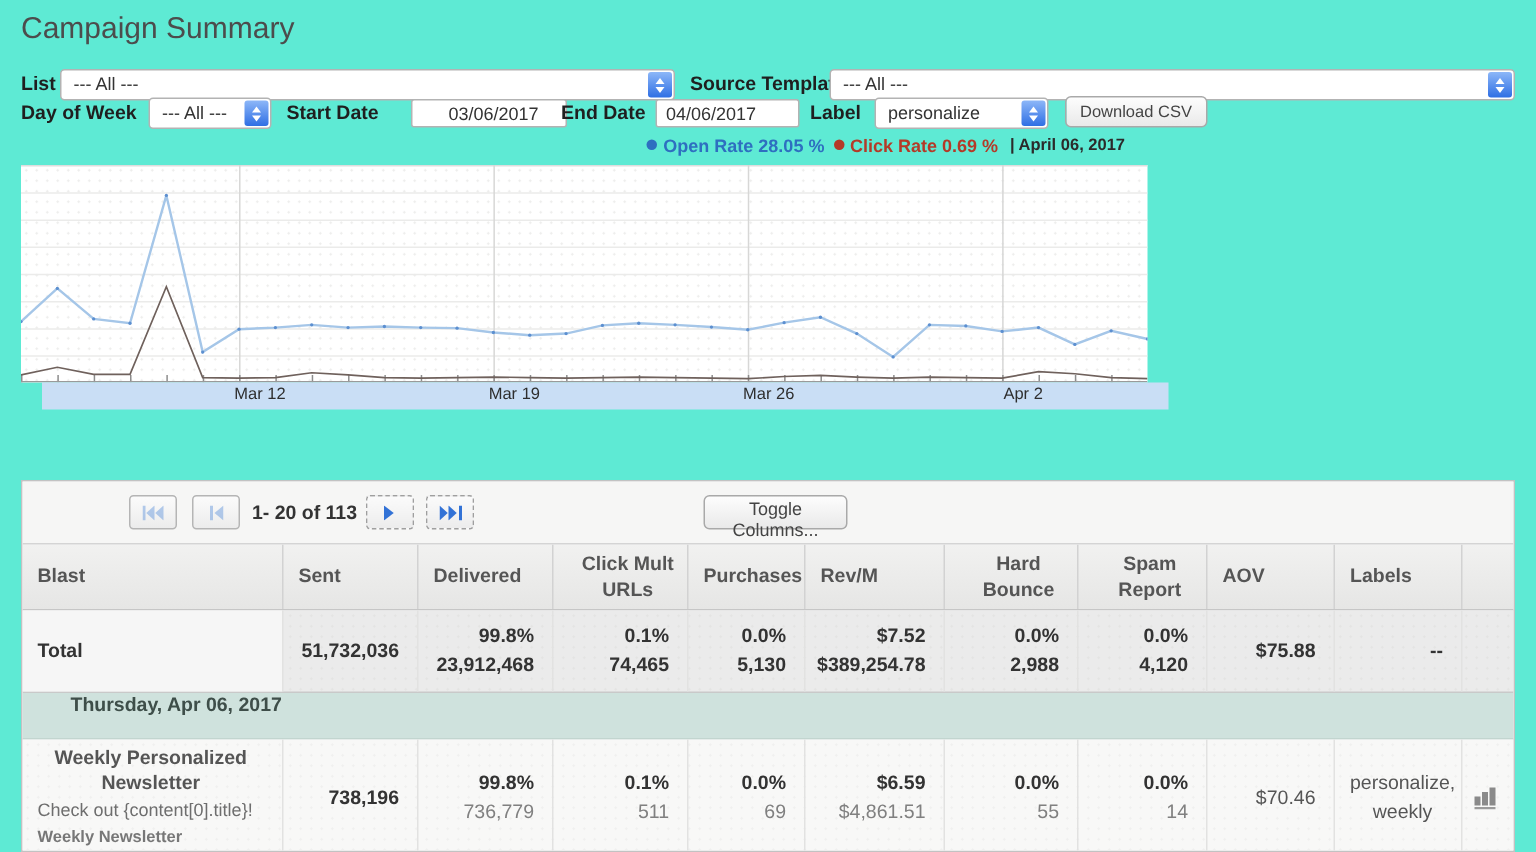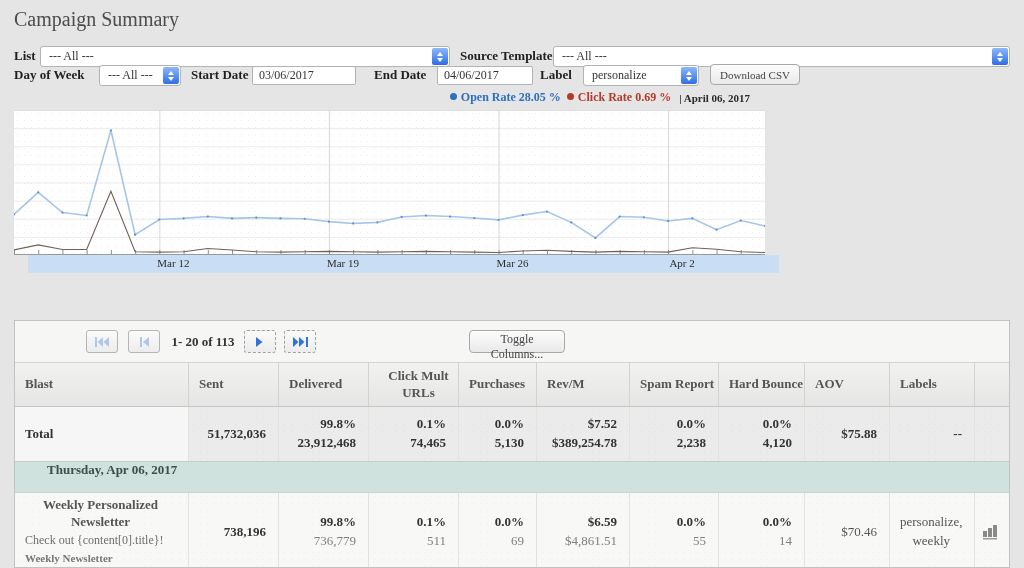--- a/index.html
+++ b/index.html
@@ -1,17 +1,17 @@
 <!DOCTYPE html>
 <html><head>
 <meta charset="utf-8">
 <style>
   html,body{margin:0;padding:0;}
-  #app{position:relative;width:1024px;height:568px;background:#e5e5e5;overflow:hidden;
-       font-family:Liberation Serif, serif;color:#333;}
+  #app{position:relative;width:1024px;height:568px;background:#5eead4;overflow:hidden;
+       font-family:Liberation Sans, sans-serif;color:#333;}
   .abs{position:absolute;}
   
   .page-title{left:14px;top:8px;font-size:20px;color:#4c4c4c;font-weight:normal;}
   .flabel{font-size:13px;font-weight:bold;color:#1f1f1f;line-height:20px;white-space:nowrap;}
   .sel{height:19px;background:#fff;border:1px solid #b3b3b3;border-radius:3px;font-size:12px;color:#333;cursor:default;}
   .sel .txt{position:absolute;left:8px;top:0;line-height:19px;white-space:nowrap;}
   .stepper{position:absolute;right:1px;top:1px;bottom:1px;width:16px;border-radius:2px;
            background:linear-gradient(#8db7f8,#2f6fe4);display:flex;flex-direction:column;
            align-items:center;justify-content:center;gap:2px;}
   .tri-up{width:0;height:0;border-left:3px solid transparent;border-right:3px solid transparent;border-bottom:4px solid #fff;}
@@ -92,21 +92,21 @@
 
   <span class="abs flabel" style="left:14px;top:65px;">Day of Week</span>
   <div class="abs sel" style="left:99px;top:65px;width:80px;">
     <span class="txt">--- All ---</span>
     <span class="stepper">
         <span class="tri-up"></span>
         <span class="tri-down"></span>
       </span>
   </div>
   <span class="abs flabel" style="left:191px;top:65px;">Start Date</span>
-  <input class="abs inp" style="left: 252px; top: 66px; width: 96px;" value="03/06/2017">
+  <input class="abs inp" style="left: 274px; top: 66px; width: 96px; text-align: center;" value="03/06/2017">
   <span class="abs flabel" style="left:374px;top:65px;">End Date</span>
   <input class="abs inp" style="left: 437px; top: 66px; width: 88px;" value="04/06/2017">
   <span class="abs flabel" style="left:540px;top:65px;">Label</span>
   <div class="abs sel" style="left:583px;top:65px;width:114px;">
     <span class="txt">personalize</span>
     <span class="stepper">
         <span class="tri-up"></span>
         <span class="tri-down"></span>
       </span>
   </div>
@@ -246,22 +246,22 @@
       <button class="togglebtn">Toggle Columns...</button>
     </div>
 
     <div class="grid thead">
       <div class="th">Blast</div>
       <div class="th">Sent</div>
       <div class="th">Delivered</div>
       <div class="th">Click Mult URLs</div>
       <div class="th">Purchases</div>
       <div class="th">Rev/M</div>
+      <div class="th">Hard Bounce</div>
       <div class="th">Spam Report</div>
-      <div class="th">Hard Bounce</div>
       <div class="th">AOV</div>
       <div class="th">Labels</div>
       <div class="th"></div>
     </div>
 
     <div class="grid trow totalrow">
       <div class="td blast">
           <span class="b">Total</span>
         </div>
       <div class="td">
@@ -278,21 +278,21 @@
       <div class="td">
           <span class="b">0.0%</span>
           <span class="s">5,130</span>
         </div>
       <div class="td">
           <span class="b">$7.52</span>
           <span class="s">$389,254.78</span>
         </div>
       <div class="td">
           <span class="b">0.0%</span>
-          <span class="s">2,238</span>
+          <span class="s">2,988</span>
         </div>
       <div class="td">
           <span class="b">0.0%</span>
           <span class="s">4,120</span>
         </div>
       <div class="td">
           <span class="b">$75.88</span>
         </div>
       <div class="td">
           <span class="b">--</span>

